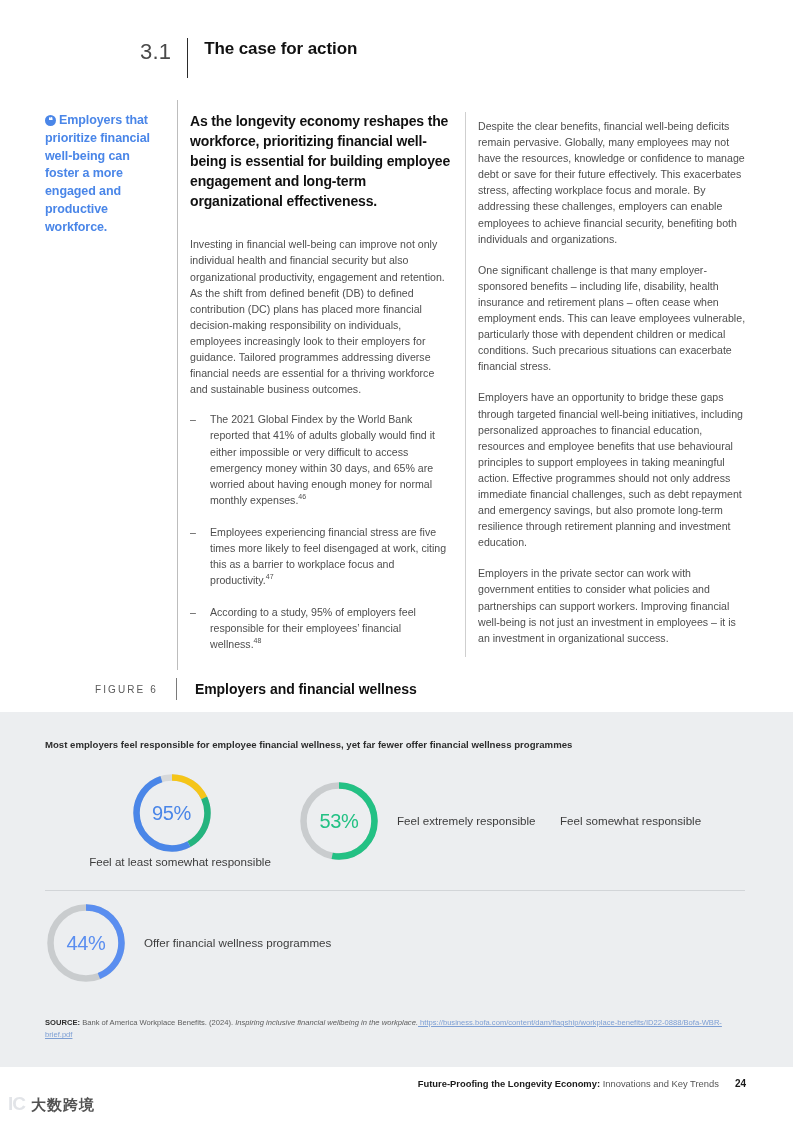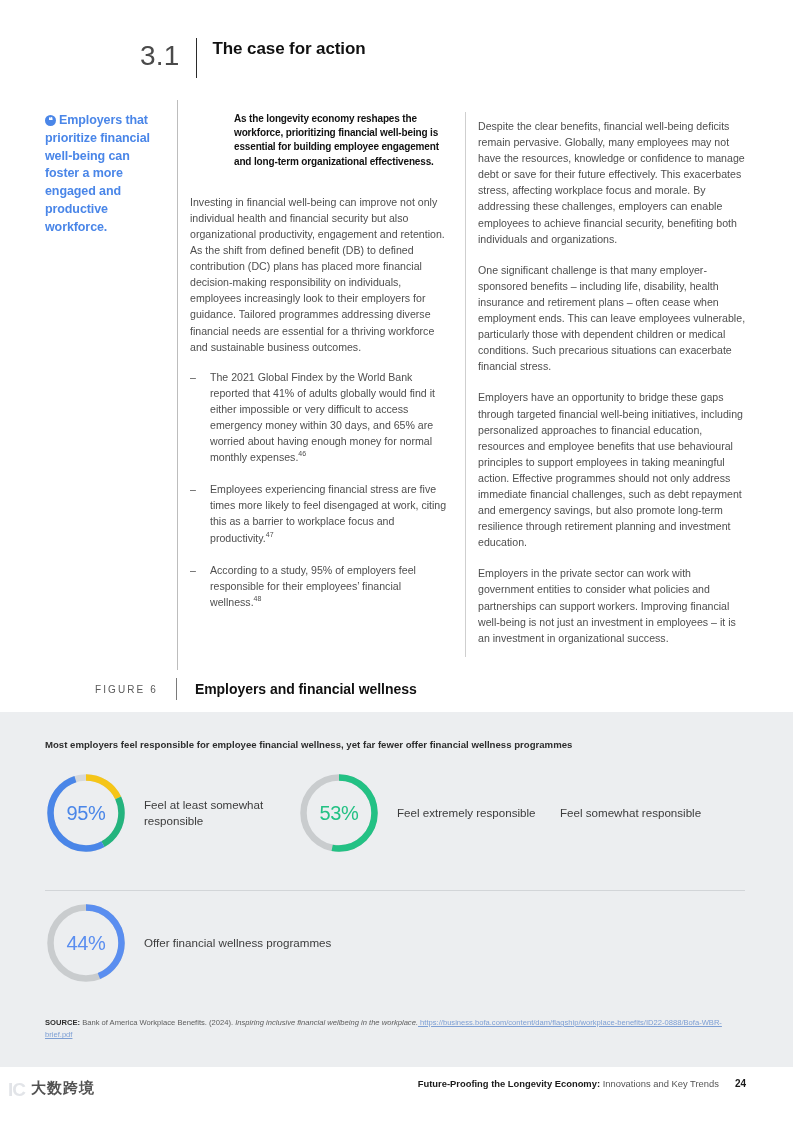--- a/index.html
+++ b/index.html
@@ -9,21 +9,21 @@
     font-family: "Liberation Sans", sans-serif;
     -webkit-font-smoothing: antialiased;
   }
   .page { position: relative; width: 793px; height: 1121px; overflow: hidden; background:#fff; }
 
   
   .article { position: absolute; left: 0; top: 0; width: 793px; height: 712px; background: #ffffff; }
 
   
   .sec-head { position: absolute; left: 140px; top: 38px; display: flex; align-items: flex-start; }
-  .sec-num { font-size: 28px; color: #4a4a4a; font-weight: 400; line-height: 1.25; letter-spacing: .2px; }
+  .sec-num { font-size: 22px; color: #4a4a4a; font-weight: 400; line-height: 1.25; letter-spacing: .2px; }
   .sec-rule { width: 1px; background: #2b2b2b; height: 40px; margin: 0 16px; align-self: stretch; }
   .sec-title { font-size: 17px; font-weight: bold; color: #111; line-height: 1.25; letter-spacing: -0.1px; }
 
   
   .col-rule { position: absolute; left: 177px; top: 100px; width: 1px; height: 570px; background: #bdbdbd; }
   .col-rule2 { position: absolute; left: 465px; top: 112px; width: 1px; height: 545px; background: #cfcfcf; }
 
   
   .pullquote {
     position: absolute; left: 45px; top: 112px; width: 120px;
@@ -32,22 +32,22 @@
   }
   .qmark {
     display: inline-block; width: 11px; height: 11px; border-radius: 50%;
     background: #4a86e8; color: #fff; font-size: 8px; line-height: 11px;
     text-align: center; vertical-align: 1px; margin-right: 3px; font-weight: bold;
   }
 
   
   .col-mid { position: absolute; left: 190px; top: 112px; width: 262px; }
   .lead {
-    font-size: 10px; font-weight: bold; color: #111; line-height: 1.42;
-    letter-spacing: -0.15px; margin-bottom: 25px; margin-left: 44px;
+    font-size: 14px; font-weight: bold; color: #111; line-height: 1.42;
+    letter-spacing: -0.15px; margin-bottom: 25px;
   }
   .body-p { font-size: 10.6px; color: #4e4e4e; line-height: 1.52; margin-bottom: 14px; letter-spacing: 0.01px; }
   .bullets { margin-top: 6px; }
   .bullet { display: flex; font-size: 10.6px; color: #4e4e4e; line-height: 1.52; margin-bottom: 16px; }
   .bullet .dash { width: 20px; flex: 0 0 20px; }
   .bullet .btxt { flex: 1; }
   sup { font-size: 7px; vertical-align: super; line-height: 0; }
 
   
   .col-right { position: absolute; left: 478px; top: 118px; width: 268px; }
@@ -61,21 +61,21 @@
 
   
   .panel { position: absolute; left: 0; top: 712px; width: 793px; height: 355px; background: #eceef0; }
   .panel-title {
     position: absolute; left: 45px; top: 27px; font-size: 9.6px; font-weight: bold;
     color: #2d2d2d; letter-spacing: 0.01px;
   }
 
   .donut-row { position: absolute; left: 45px; top: 60px; width: 700px; display: flex; }
   .donut-cell { display: flex; align-items: center; }
-  .donut-cell.c1 { width: 253px; }
+  .donut-cell.c1 { width: 253px; flex-direction: column; }
   .donut-cell.c2 { width: 245px; }
   .donut-cell.c3 { width: 202px; }
   .donut-wrap { position: relative; width: 82px; height: 82px; flex: 0 0 82px; }
   .donut-wrap svg { display: block; width: 82px; height: 82px; transform: rotate(-90deg); }
   .donut-val {
     position: absolute; inset: 0; display: flex; align-items: center; justify-content: center;
     font-size: 20px; font-weight: 400; letter-spacing: -0.3px;
   }
   .donut-label { margin-left: 17px; font-size: 11.6px; color: #3c3c3c; line-height: 1.42; }
 
@@ -97,21 +97,21 @@
     position: absolute; left: 0; top: 1067px; width: 793px; height: 54px; background: #ffffff;
   }
   .footer-text {
     position: absolute; right: 47px; top: 11px; font-size: 9.4px; color: #555;
   }
   .footer-text b { color: #1a1a1a; margin-left: 44px; }
   .footer-page { margin-left: 16px; font-weight: bold; color: #1a1a1a; font-size: 10px; }
 
   .watermark {
     position: absolute; left: 8px; top: 1079px; width: 124px; height: 36px;
-    display: flex; align-items: flex-start; gap: 6px; opacity: 0.9;
+    display: flex; align-items: flex-end; gap: 6px; opacity: 0.9;
   }
   .wm-mark { font-size: 19px; color: #dfe2e6; font-weight: bold; letter-spacing: -1px; }
   .wm-text { font-size: 15px; color: #404040; font-weight: bold; letter-spacing: 1px; }
 </style>
 </head>
 <body>
 
 <div class="page">
 
   <div class="article">

